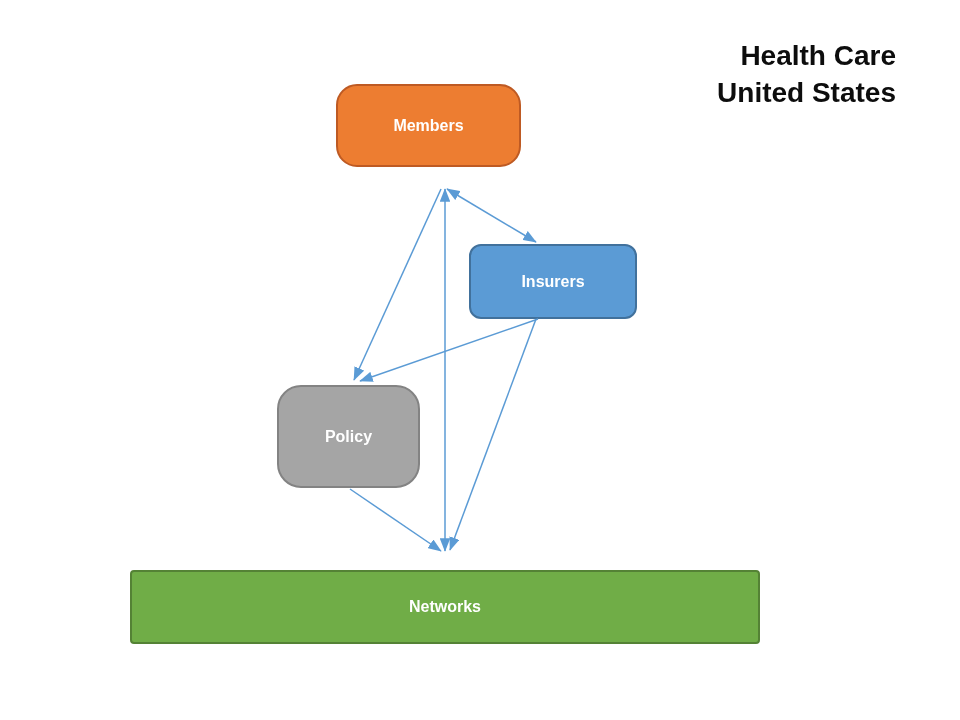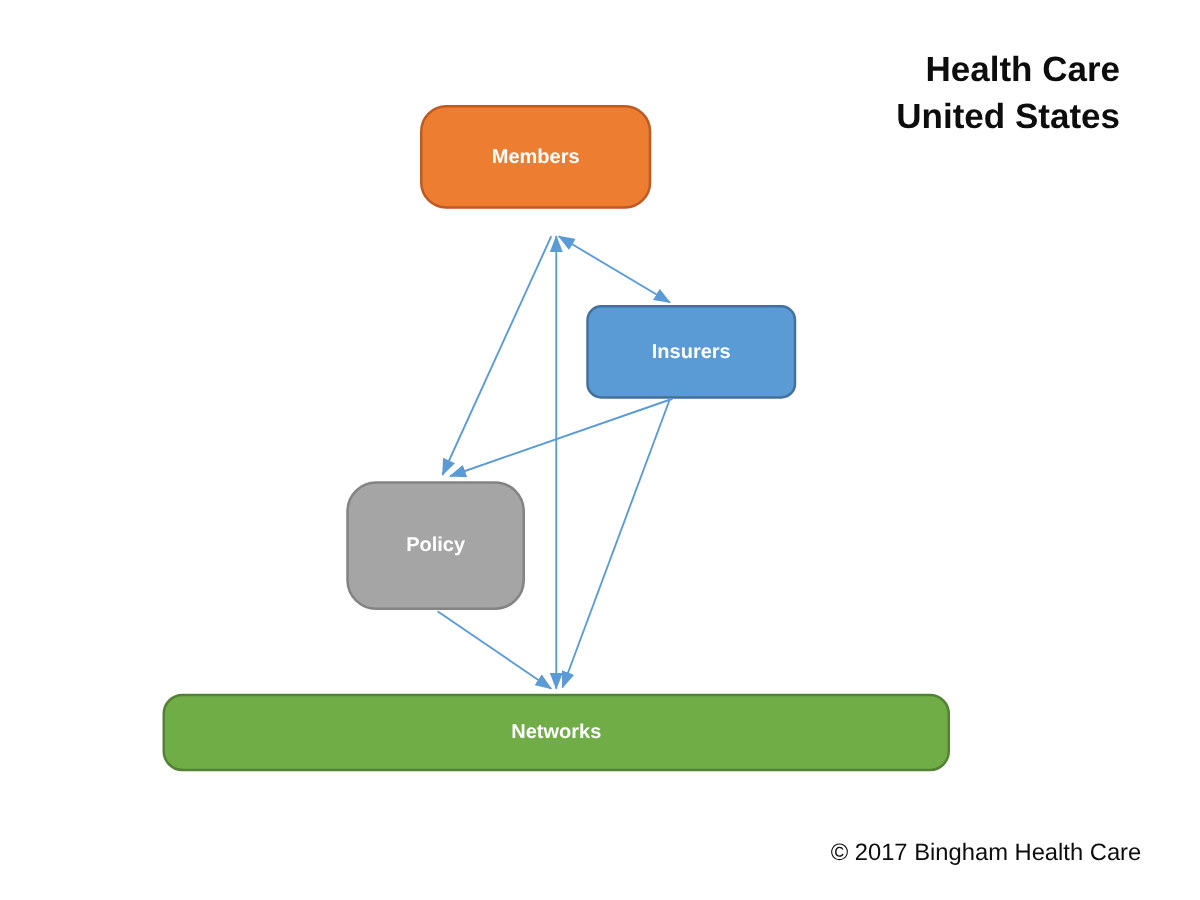--- a/index.html
+++ b/index.html
@@ -19,21 +19,21 @@
     position:absolute;
     display:flex;align-items:center;justify-content:center;
     font-weight:700;font-size:16px;
     border:2px solid transparent;
     box-sizing:border-box;
     z-index:2;
   }
   .node-members {left:336px;top:84px; width:185px;height:83px;border-radius:21px;}
   .node-insurers{left:469px;top:244px;width:168px;height:75px; border-radius:12px;}
   .node-policy  {left:277px;top:385px;width:143px;height:103px;border-radius:24px;}
-  .node-networks{left:130px;top:555px;width:630px;height:62px; border-radius:16px;}
+  .node-networks{left:130px;top:570px;width:630px;height:74px; border-radius:4px;}
   .slide-title{
     position:absolute;top:38px;right:64px;
     width:340px;
     text-align:right;
     font-size:28px;font-weight:700;
     color:#0d0d0d;
     line-height:1.32;
     z-index:1;
   }
   .copyright{
@@ -78,15 +78,14 @@
 
   <div class="node node-networks" id="node-networks" style="background: rgb(112, 173, 71); border-color: rgb(84, 130, 53); color: rgb(255, 255, 255);">
     <span>Networks</span>
   </div>
 
   <div class="slide-title">
     <div>Health Care</div>
     <div>United States</div>
   </div>
 
-  <div class="copyright">© 2017 Bingham Health Care</div>
 
 </div>
 
 </body></html>

